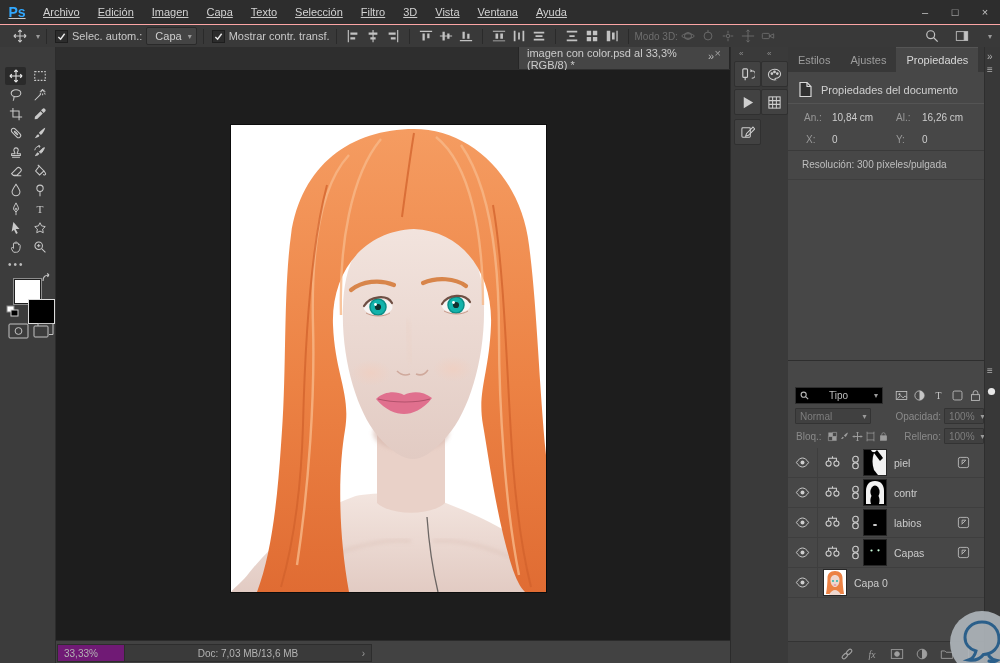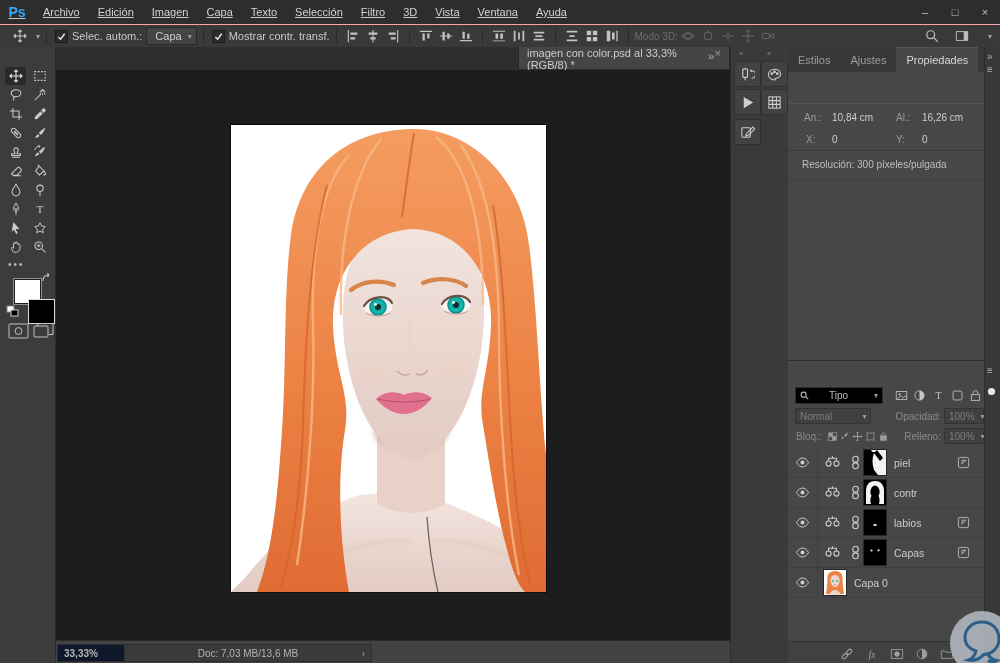--- a/index.html
+++ b/index.html
@@ -46,22 +46,22 @@
   .centerpane{position:absolute;left:56px;top:47px;width:674px;height:616px;}
   .tabbar{position:absolute;left:0;top:0;width:674px;height:23px;background:#2e2e2e;}
   .doctab{position:absolute;left:462px;top:0;height:22px;background:#454545;display:flex;align-items:flex-start;
           padding:0 8px;font-size:11px;color:#cccccc;border-right:1px solid #262626;border-left:1px solid #262626;}
   .tabclose{margin-left:7px;color:#9d9d9d;font-size:11px;}
   .tabovf{position:absolute;left:652px;top:3px;color:#b5b5b5;font-size:11px;letter-spacing:-1px;}
   .canvas{position:absolute;left:0;top:23px;width:674px;height:570px;background:#1d1d1d;}
   .photo{position:absolute;left:175px;top:55px;width:315px;height:467px;box-shadow:0 0 0 1px #0d0d0d;}
   .statusbar{position:absolute;left:0;top:593px;width:674px;height:23px;background:#424242;border-top:1px solid #2b2b2b;
              font-size:10px;color:#b3b3b3;}
-  .zoombox{position:absolute;left:1px;top:3px;width:62px;height:16px;background:#0f172a;border:1px solid #2d2d2d;
-           display:flex;align-items:center;padding-left:6px;font-weight:bold;}
+  .zoombox{position:absolute;left:1px;top:3px;width:62px;height:16px;background:#701a75;border:1px solid #2d2d2d;
+           display:flex;align-items:center;padding-left:6px;}
   .docbox{position:absolute;left:68px;top:3px;width:246px;height:16px;background:#3a3a3a;border:1px solid #2d2d2d;
           display:flex;align-items:center;justify-content:center;}
   .docchev{position:absolute;right:6px;color:#9a9a9a}
   
   .dockstrip{position:absolute;left:730px;top:47px;width:58px;height:616px;background:#3a3a3a;border-left:1px solid #2b2b2b;}
   .dockcol-head{position:absolute;top:2px;font-size:8px;color:#8f8f8f;letter-spacing:-1px;}
   .dockbtn{position:absolute;width:25px;height:24px;background:#424242;border:1px solid #303030;border-radius:2px;
            display:flex;align-items:center;justify-content:center;color:#cfcfcf;}
   .dockbtn svg{width:15px;height:15px}
   
@@ -547,20 +547,29 @@
         </svg>
     </div>
   </div>
 
   <div class="panels">
     <div class="ptabs">
       <div class="ptab">Estilos</div>
       <div class="ptab">Ajustes</div>
       <div class="ptab active">Propiedades</div>
     </div>
+    <div class="propshead">
+      <span>
+          <svg width="15" height="17" viewBox="0 0 15 17" fill="none" stroke="#d8d8d8" stroke-width="1.2">
+            <path d="M2 1.5h7l4 4v10H2z" fill="#2f2f2f"></path>
+            <path d="M9 1.5v4h4"></path>
+          </svg>
+        </span>
+      <span>Propiedades del documento</span>
+    </div>
     <div class="propsbox">
       <span class="pf pl" style="left:16px;top:8px">An.:</span>
       <span class="pf pv" style="left:44px;top:8px">10,84 cm</span>
       <span class="pf pl" style="left:108px;top:8px">Al.:</span>
       <span class="pf pv" style="left:134px;top:8px">16,26 cm</span>
       <span class="pf pl" style="left:18px;top:30px">X:</span>
       <span class="pf pv" style="left:44px;top:30px">0</span>
       <span class="pf pl" style="left:108px;top:30px">Y:</span>
       <span class="pf pv" style="left:134px;top:30px">0</span>
     </div>

